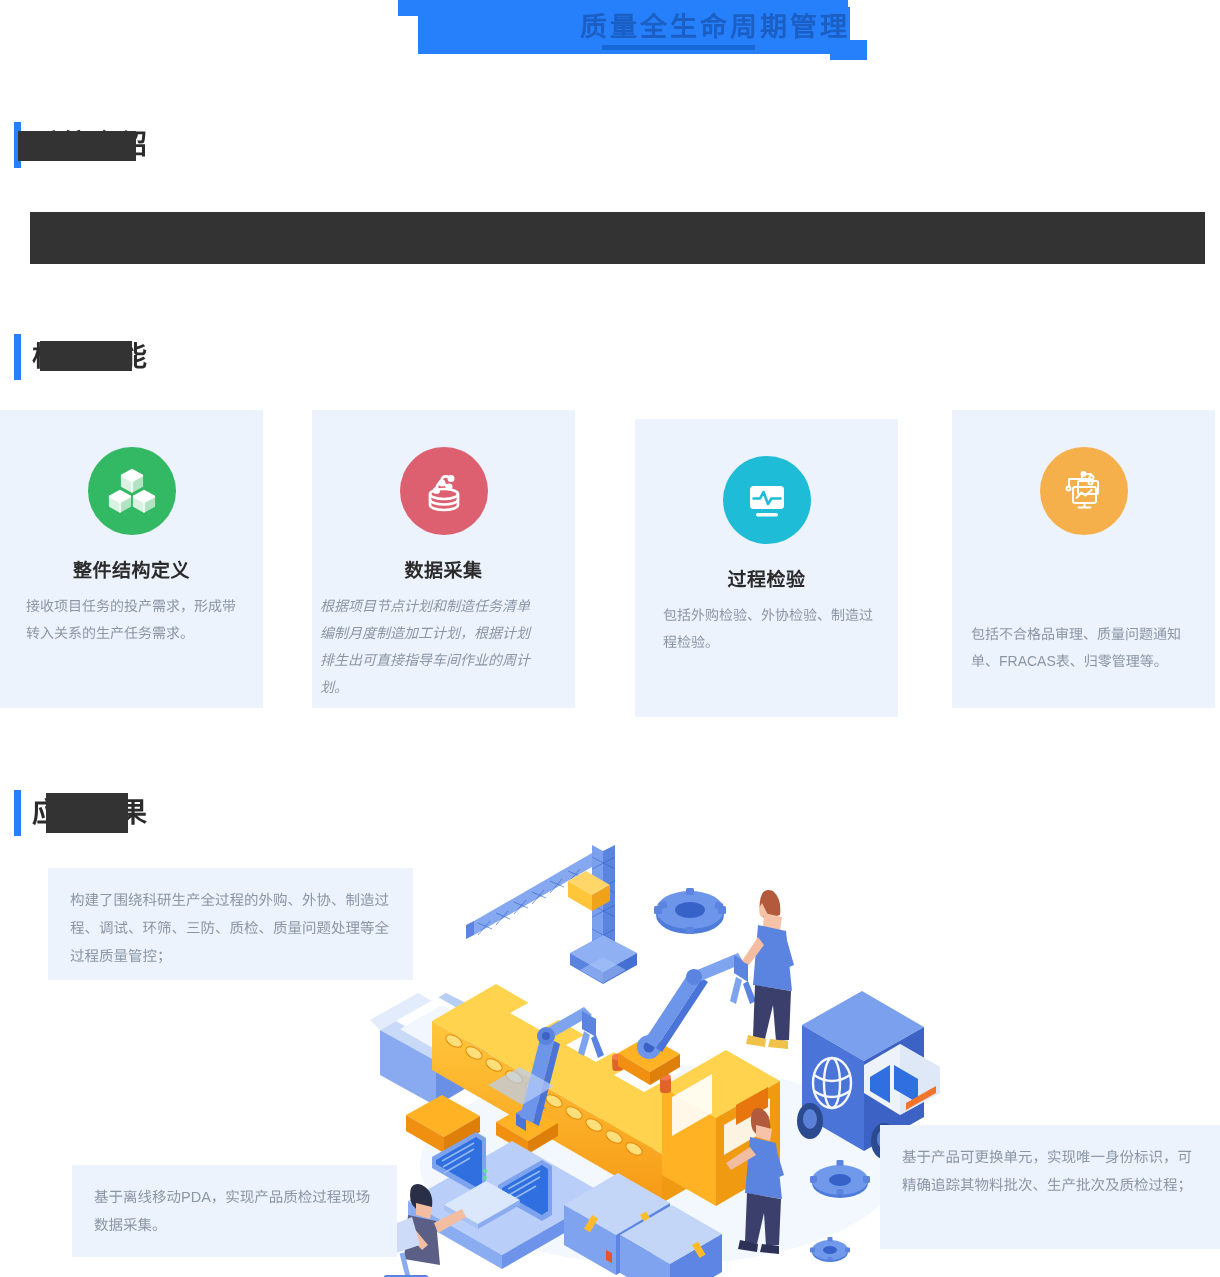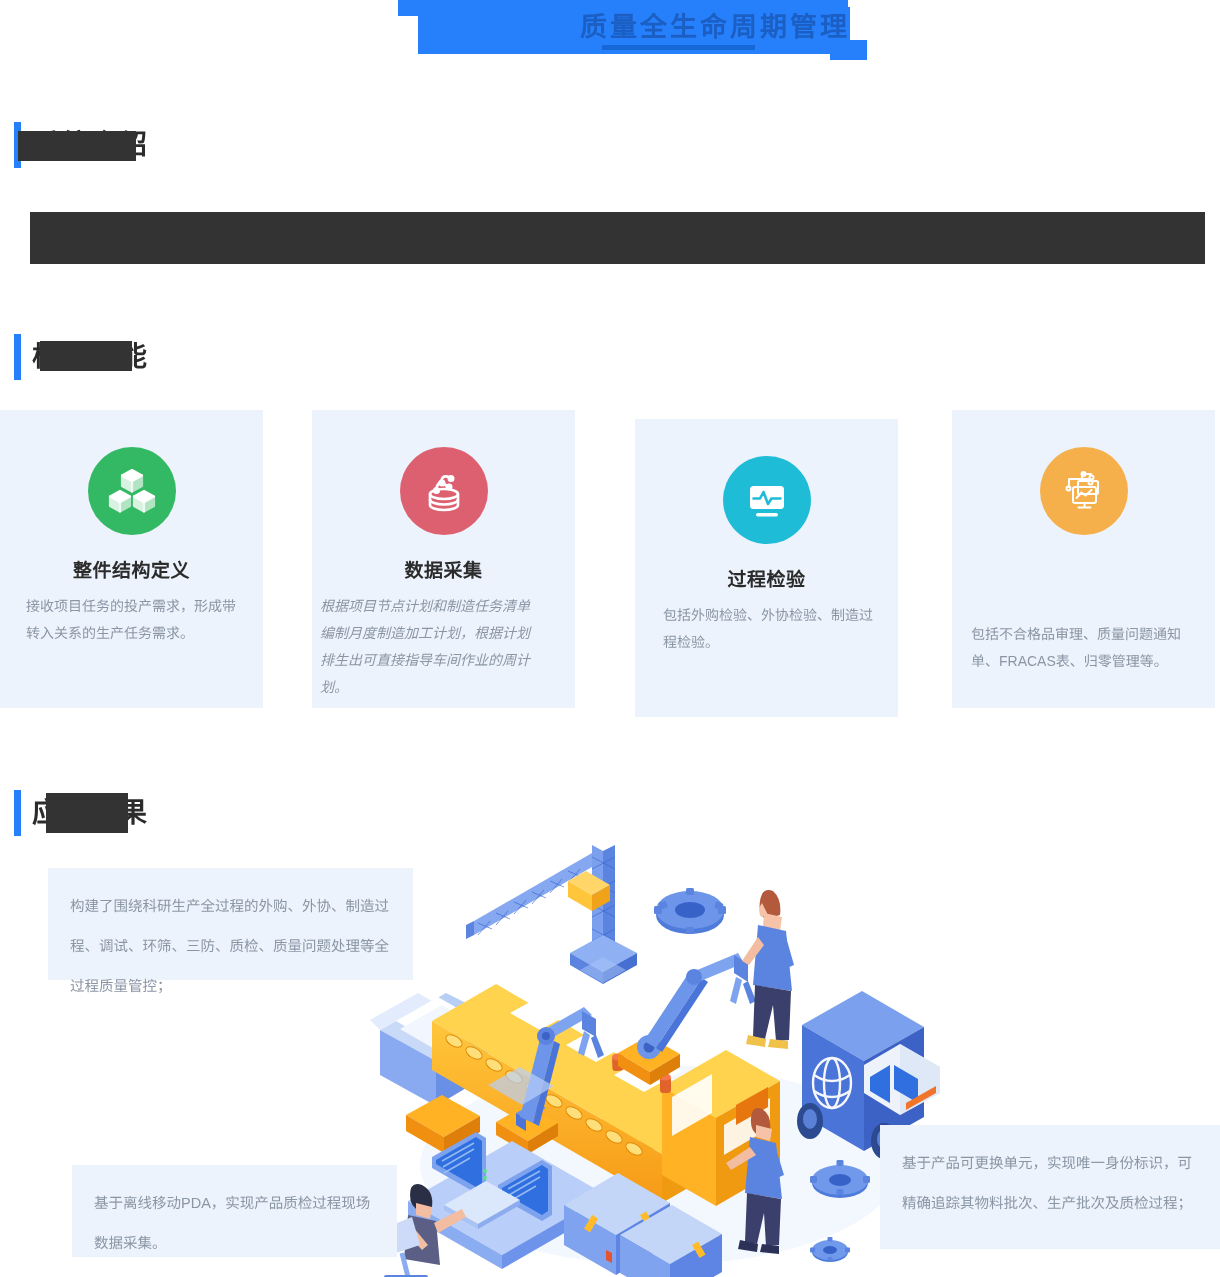--- a/index.html
+++ b/index.html
@@ -184,21 +184,21 @@
   .result-area {
     position: absolute;
     left: 0; top: 825px;
     width: 1220px; height: 452px;
   }
 
   .callout {
     position: absolute;
     background: #edf3fc;
     font-size: 14.5px;
-    line-height: 40px;
+    line-height: 28px;
     color: #8b96a5;
     padding: 18px 22px 16px 22px;
   }
   #callout-1 { left: 48px; top: 43px; width: 365px; height: 112px; }
   #callout-2 { left: 72px; top: 340px; width: 325px; height: 92px; }
   #callout-3 { left: 880px; top: 300px; width: 340px; height: 124px; }
 
   
   .illu {
     position: absolute;

